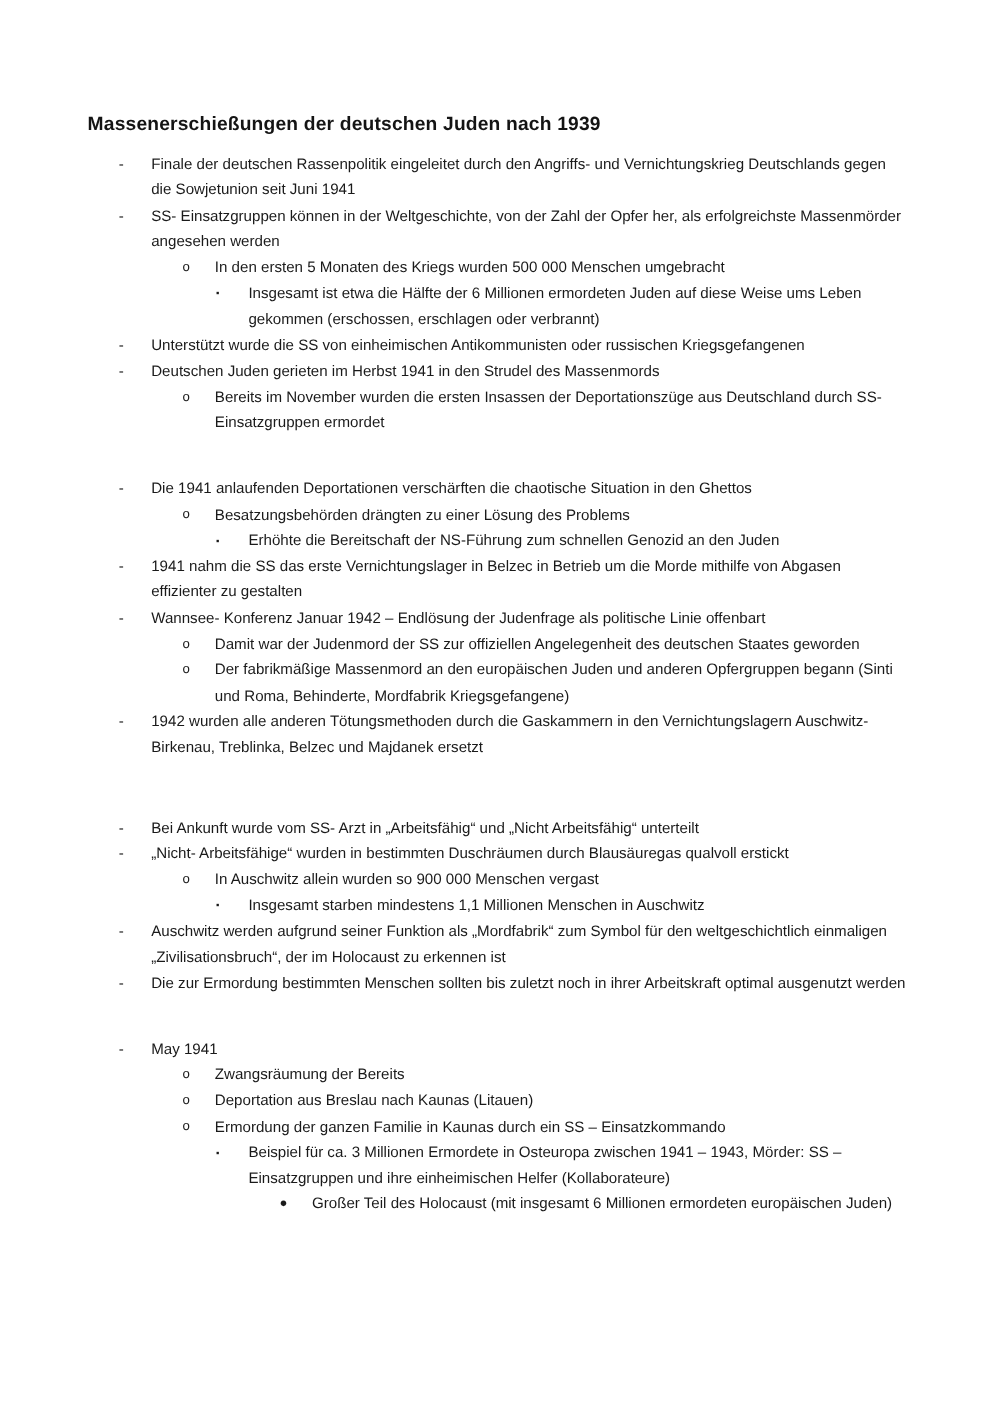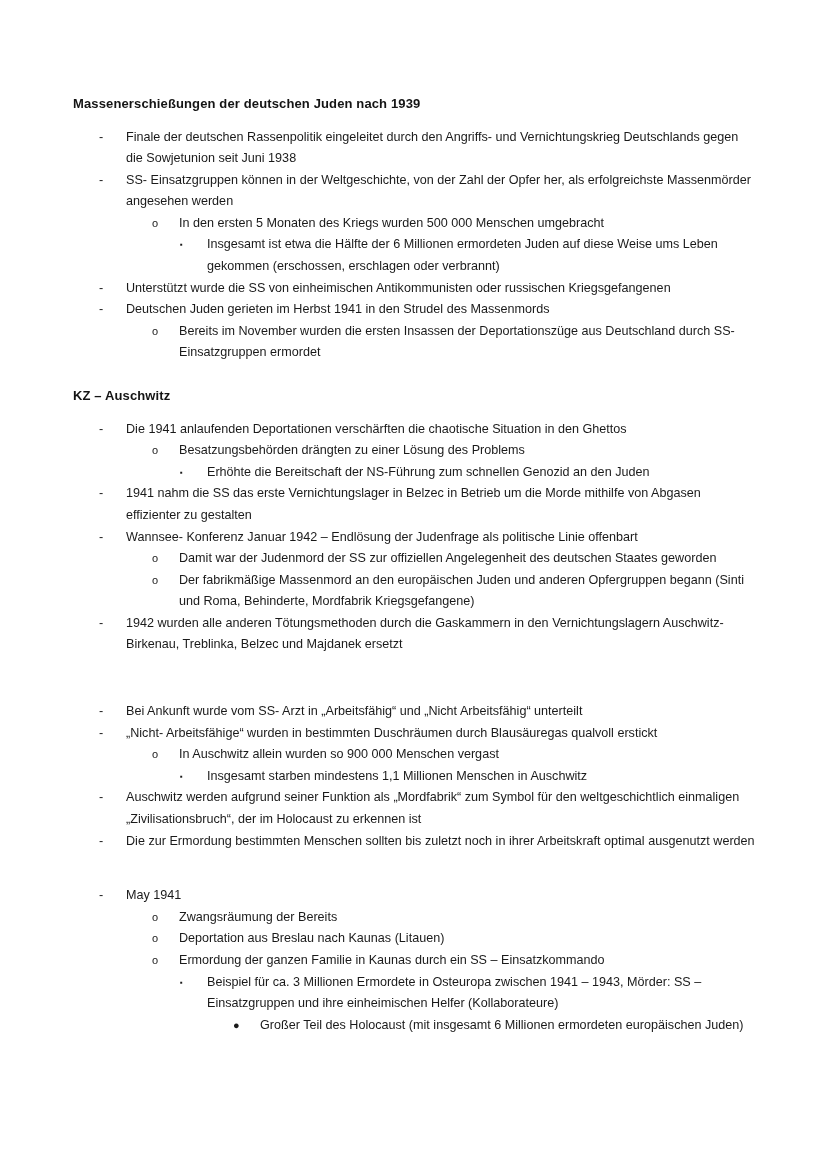--- a/index.html
+++ b/index.html
@@ -23,21 +23,21 @@
     background: #ffffff;
     box-sizing: border-box;
     padding: 93px 72px 40px 73px;
   }
   .doc {
     width: 683px;
   }
 
   
   .section-heading {
-    font-size: 13px;
+    font-size: 16px;
     font-weight: bold;
     line-height: 21.5px;
     color: #141414;
     letter-spacing: 0.01em;
     margin: 0;
   }
 
   
   ul.level {
     list-style: none;
@@ -85,21 +85,21 @@
 </head>
 <body>
 
 <div class="page">
   <div class="doc" id="doc-root">
       <div class="section-heading">Massenerschießungen der deutschen Juden nach 1939</div>
       <div class="gap-after-heading"></div>
       <ul class="level lvl1">
         <li class="item">
           <span class="marker">-</span>
-          <span class="text">Finale der deutschen Rassenpolitik eingeleitet durch den Angriffs- und Vernichtungskrieg Deutschlands gegen die Sowjetunion seit Juni 1938</span>
+          <span class="text">Finale der deutschen Rassenpolitik eingeleitet durch den Angriffs- und Vernichtungskrieg Deutschlands gegen die Sowjetunion seit Juni 1941</span>
         </li>
         <li class="item">
           <span class="marker">-</span>
           <span class="text">SS- Einsatzgruppen können in der Weltgeschichte, von der Zahl der Opfer her, als erfolgreichste Massenmörder angesehen werden</span>
         </li>
       </ul>
       <ul class="level lvl2">
         <li class="item">
           <span class="marker">o</span>
           <span class="text">In den ersten 5 Monaten des Kriegs wurden 500 000 Menschen umgebracht</span>
@@ -118,107 +118,106 @@
         </li>
         <li class="item">
           <span class="marker">-</span>
           <span class="text">Deutschen Juden gerieten im Herbst 1941 in den Strudel des Massenmords</span>
         </li>
       </ul>
       <ul class="level lvl2">
         <li class="item">
           <span class="marker">o</span>
           <span class="text">Bereits im November wurden die ersten Insassen der Deportationszüge aus Deutschland durch SS- Einsatzgruppen ermordet</span>
-        </li>
-      </ul>
-      <div class="gap-before-heading"></div>
-      <div class="section-heading">KZ – Auschwitz</div>
-      <div class="gap-after-heading"></div>
-      <ul class="level lvl1">
-        <li class="item">
-          <span class="marker">-</span>
-          <span class="text">Die 1941 anlaufenden Deportationen verschärften die chaotische Situation in den Ghettos</span>
-        </li>
-      </ul>
-      <ul class="level lvl2">
-        <li class="item">
-          <span class="marker">o</span>
-          <span class="text">Besatzungsbehörden drängten zu einer Lösung des Problems</span>
-        </li>
-      </ul>
-      <ul class="level lvl3">
-        <li class="item">
-          <span class="marker">▪</span>
-          <span class="text">Erhöhte die Bereitschaft der NS-Führung zum schnellen Genozid an den Juden</span>
-        </li>
-      </ul>
-      <ul class="level lvl1">
-        <li class="item">
-          <span class="marker">-</span>
-          <span class="text">1941 nahm die SS das erste Vernichtungslager in Belzec in Betrieb um die Morde mithilfe von Abgasen effizienter zu gestalten</span>
-        </li>
-        <li class="item">
-          <span class="marker">-</span>
-          <span class="text">Wannsee- Konferenz Januar 1942 – Endlösung der Judenfrage als politische Linie offenbart</span>
-        </li>
-      </ul>
-      <ul class="level lvl2">
-        <li class="item">
-          <span class="marker">o</span>
-          <span class="text">Damit war der Judenmord der SS zur offiziellen Angelegenheit des deutschen Staates geworden</span>
-        </li>
-        <li class="item">
-          <span class="marker">o</span>
-          <span class="text">Der fabrikmäßige Massenmord an den europäischen Juden und anderen Opfergruppen begann (Sinti und Roma, Behinderte, Mordfabrik Kriegsgefangene)</span>
-        </li>
-      </ul>
-      <ul class="level lvl1">
-        <li class="item">
-          <span class="marker">-</span>
-          <span class="text">1942 wurden alle anderen Tötungsmethoden durch die Gaskammern in den Vernichtungslagern Auschwitz- Birkenau, Treblinka, Belzec und Majdanek ersetzt</span>
-        </li>
-      </ul>
-      <div class="big-gap"></div>
-      <ul class="level lvl1">
-        <li class="item">
-          <span class="marker">-</span>
-          <span class="text">Bei Ankunft wurde vom SS- Arzt in „Arbeitsfähig“ und „Nicht Arbeitsfähig“ unterteilt</span>
-        </li>
-        <li class="item">
-          <span class="marker">-</span>
-          <span class="text">„Nicht- Arbeitsfähige“ wurden in bestimmten Duschräumen durch Blausäuregas qualvoll erstickt</span>
-        </li>
-      </ul>
-      <ul class="level lvl2">
-        <li class="item">
-          <span class="marker">o</span>
-          <span class="text">In Auschwitz allein wurden so 900 000 Menschen vergast</span>
-        </li>
-      </ul>
-      <ul class="level lvl3">
-        <li class="item">
-          <span class="marker">▪</span>
-          <span class="text">Insgesamt starben mindestens 1,1 Millionen Menschen in Auschwitz</span>
-        </li>
-      </ul>
-      <ul class="level lvl1">
-        <li class="item">
-          <span class="marker">-</span>
-          <span class="text">Auschwitz werden aufgrund seiner Funktion als „Mordfabrik“ zum Symbol für den weltgeschichtlich einmaligen „Zivilisationsbruch“, der im Holocaust zu erkennen ist</span>
-        </li>
-        <li class="item">
-          <span class="marker">-</span>
-          <span class="text">Die zur Ermordung bestimmten Menschen sollten bis zuletzt noch in ihrer Arbeitskraft optimal ausgenutzt werden</span>
         </li>
       </ul>
       <div class="gap-before-heading"></div>
       <div class="gap-after-heading"></div>
       <ul class="level lvl1">
         <li class="item">
           <span class="marker">-</span>
+          <span class="text">Die 1941 anlaufenden Deportationen verschärften die chaotische Situation in den Ghettos</span>
+        </li>
+      </ul>
+      <ul class="level lvl2">
+        <li class="item">
+          <span class="marker">o</span>
+          <span class="text">Besatzungsbehörden drängten zu einer Lösung des Problems</span>
+        </li>
+      </ul>
+      <ul class="level lvl3">
+        <li class="item">
+          <span class="marker">▪</span>
+          <span class="text">Erhöhte die Bereitschaft der NS-Führung zum schnellen Genozid an den Juden</span>
+        </li>
+      </ul>
+      <ul class="level lvl1">
+        <li class="item">
+          <span class="marker">-</span>
+          <span class="text">1941 nahm die SS das erste Vernichtungslager in Belzec in Betrieb um die Morde mithilfe von Abgasen effizienter zu gestalten</span>
+        </li>
+        <li class="item">
+          <span class="marker">-</span>
+          <span class="text">Wannsee- Konferenz Januar 1942 – Endlösung der Judenfrage als politische Linie offenbart</span>
+        </li>
+      </ul>
+      <ul class="level lvl2">
+        <li class="item">
+          <span class="marker">o</span>
+          <span class="text">Damit war der Judenmord der SS zur offiziellen Angelegenheit des deutschen Staates geworden</span>
+        </li>
+        <li class="item">
+          <span class="marker">o</span>
+          <span class="text">Der fabrikmäßige Massenmord an den europäischen Juden und anderen Opfergruppen begann (Sinti und Roma, Behinderte, Mordfabrik Kriegsgefangene)</span>
+        </li>
+      </ul>
+      <ul class="level lvl1">
+        <li class="item">
+          <span class="marker">-</span>
+          <span class="text">1942 wurden alle anderen Tötungsmethoden durch die Gaskammern in den Vernichtungslagern Auschwitz- Birkenau, Treblinka, Belzec und Majdanek ersetzt</span>
+        </li>
+      </ul>
+      <div class="big-gap"></div>
+      <ul class="level lvl1">
+        <li class="item">
+          <span class="marker">-</span>
+          <span class="text">Bei Ankunft wurde vom SS- Arzt in „Arbeitsfähig“ und „Nicht Arbeitsfähig“ unterteilt</span>
+        </li>
+        <li class="item">
+          <span class="marker">-</span>
+          <span class="text">„Nicht- Arbeitsfähige“ wurden in bestimmten Duschräumen durch Blausäuregas qualvoll erstickt</span>
+        </li>
+      </ul>
+      <ul class="level lvl2">
+        <li class="item">
+          <span class="marker">o</span>
+          <span class="text">In Auschwitz allein wurden so 900 000 Menschen vergast</span>
+        </li>
+      </ul>
+      <ul class="level lvl3">
+        <li class="item">
+          <span class="marker">▪</span>
+          <span class="text">Insgesamt starben mindestens 1,1 Millionen Menschen in Auschwitz</span>
+        </li>
+      </ul>
+      <ul class="level lvl1">
+        <li class="item">
+          <span class="marker">-</span>
+          <span class="text">Auschwitz werden aufgrund seiner Funktion als „Mordfabrik“ zum Symbol für den weltgeschichtlich einmaligen „Zivilisationsbruch“, der im Holocaust zu erkennen ist</span>
+        </li>
+        <li class="item">
+          <span class="marker">-</span>
+          <span class="text">Die zur Ermordung bestimmten Menschen sollten bis zuletzt noch in ihrer Arbeitskraft optimal ausgenutzt werden</span>
+        </li>
+      </ul>
+      <div class="gap-before-heading"></div>
+      <div class="gap-after-heading"></div>
+      <ul class="level lvl1">
+        <li class="item">
+          <span class="marker">-</span>
           <span class="text">May 1941</span>
         </li>
       </ul>
       <ul class="level lvl2">
         <li class="item">
           <span class="marker">o</span>
           <span class="text">Zwangsräumung der Bereits</span>
         </li>
         <li class="item">
           <span class="marker">o</span>

